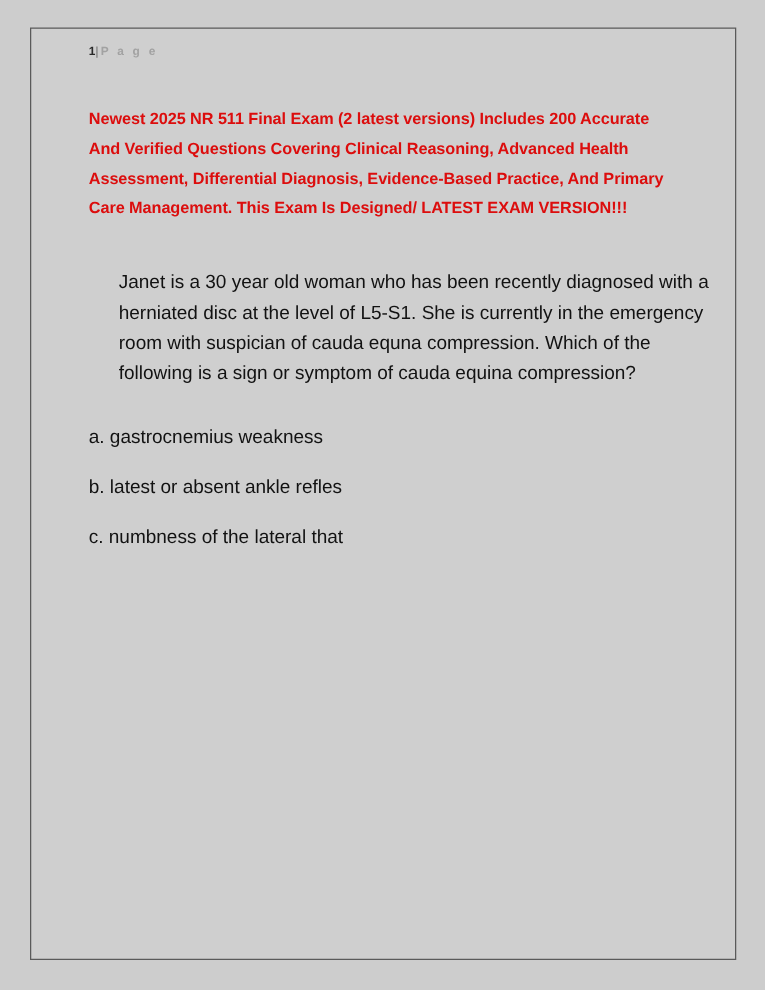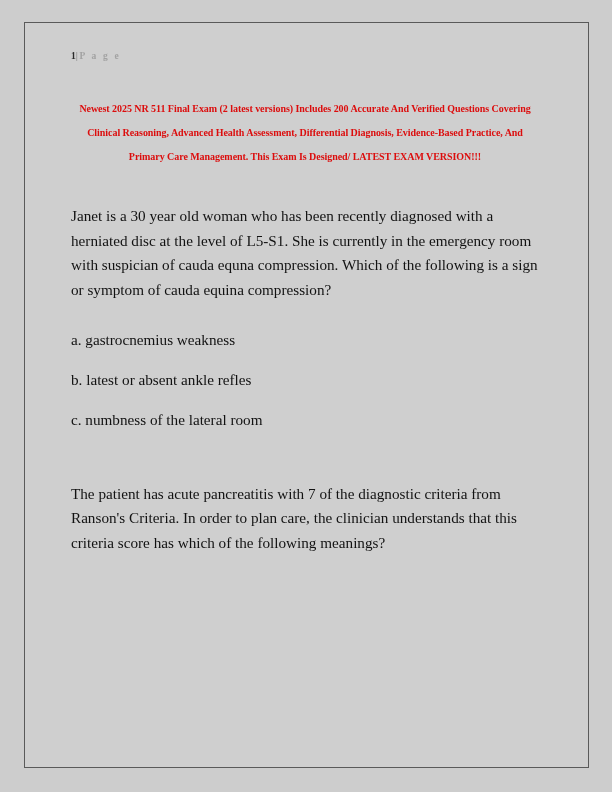--- a/index.html
+++ b/index.html
@@ -30,23 +30,22 @@
     width: 565px;
     height: 746px;
     border: 1px solid #5a5a5a;
     box-sizing: border-box;
     background: #cfcfcf;
   }
 
   #content {
     position: absolute;
     left: 71px;
-    top: 49px;
+    top: 35px;
     width: 470px;
-    font-family: Liberation Serif, serif;
   }
 
   
   .page-header {
     font-size: 9.5px;
     font-weight: bold;
     color: #9a9a9a;
     letter-spacing: 1.6px;
     margin: 0 0 0 0;
     height: 14px;
@@ -65,41 +64,41 @@
   }
   .page-header .pg-word {
     color: #a2a2a2;
     font-weight: bold;
     letter-spacing: 2.2px;
   }
 
   
   #title-block {
     margin-top: 34px;
-    text-align: center;
     color: #dc0d0d;
     font-weight: bold;
-    font-size: 10px;
+    font-size: 13px;
     line-height: 23.8px;
     letter-spacing: -0.05px;
     width: 468px;
   }
 
   
   .body-para {
     margin: 0;
     color: #121212;
     font-size: 15.2px;
     line-height: 24.4px;
     text-align: left;
   }
 
   #question-1 {
     margin-top: 36px;
     width: 474px;
+    margin-left: 24px;
   }
 
   .options {
     margin-top: 26px;
   }
   .option {
     margin: 0 0 17px 0;
     color: #121212;
     font-size: 15.2px;
     line-height: 23px;
@@ -134,19 +133,18 @@
       <span class="pg-num">1</span><span class="pg-bar">|</span><span class="pg-word">P a g e</span>
     </div>
 
     <div id="title-block">Newest 2025 NR 511 Final Exam (2 latest versions) Includes 200 Accurate And Verified Questions Covering Clinical Reasoning, Advanced Health Assessment, Differential Diagnosis, Evidence-Based Practice, And Primary Care Management. This Exam Is Designed/ LATEST EXAM VERSION!!!</div>
 
     <p class="body-para" id="question-1">Janet is a 30 year old woman who has been recently diagnosed with a herniated disc at the level of L5-S1. She is currently in the emergency room with suspician of cauda equna compression. Which of the following is a sign or symptom of cauda equina compression?</p>
 
     <div class="options">
       <p class="option">a. gastrocnemius weakness</p>
       <p class="option">b. latest or absent ankle refles</p>
-      <p class="option">c. numbness of the lateral room</p>
+      <p class="option">c. numbness of the lateral that</p>
     </div>
 
-    <p class="body-para" id="question-2">The patient has acute pancreatitis with 7 of the diagnostic criteria from Ranson's Criteria. In order to plan care, the clinician understands that this criteria score has which of the following meanings?</p>
 
   </div>
 </div>
 
 </body></html>

